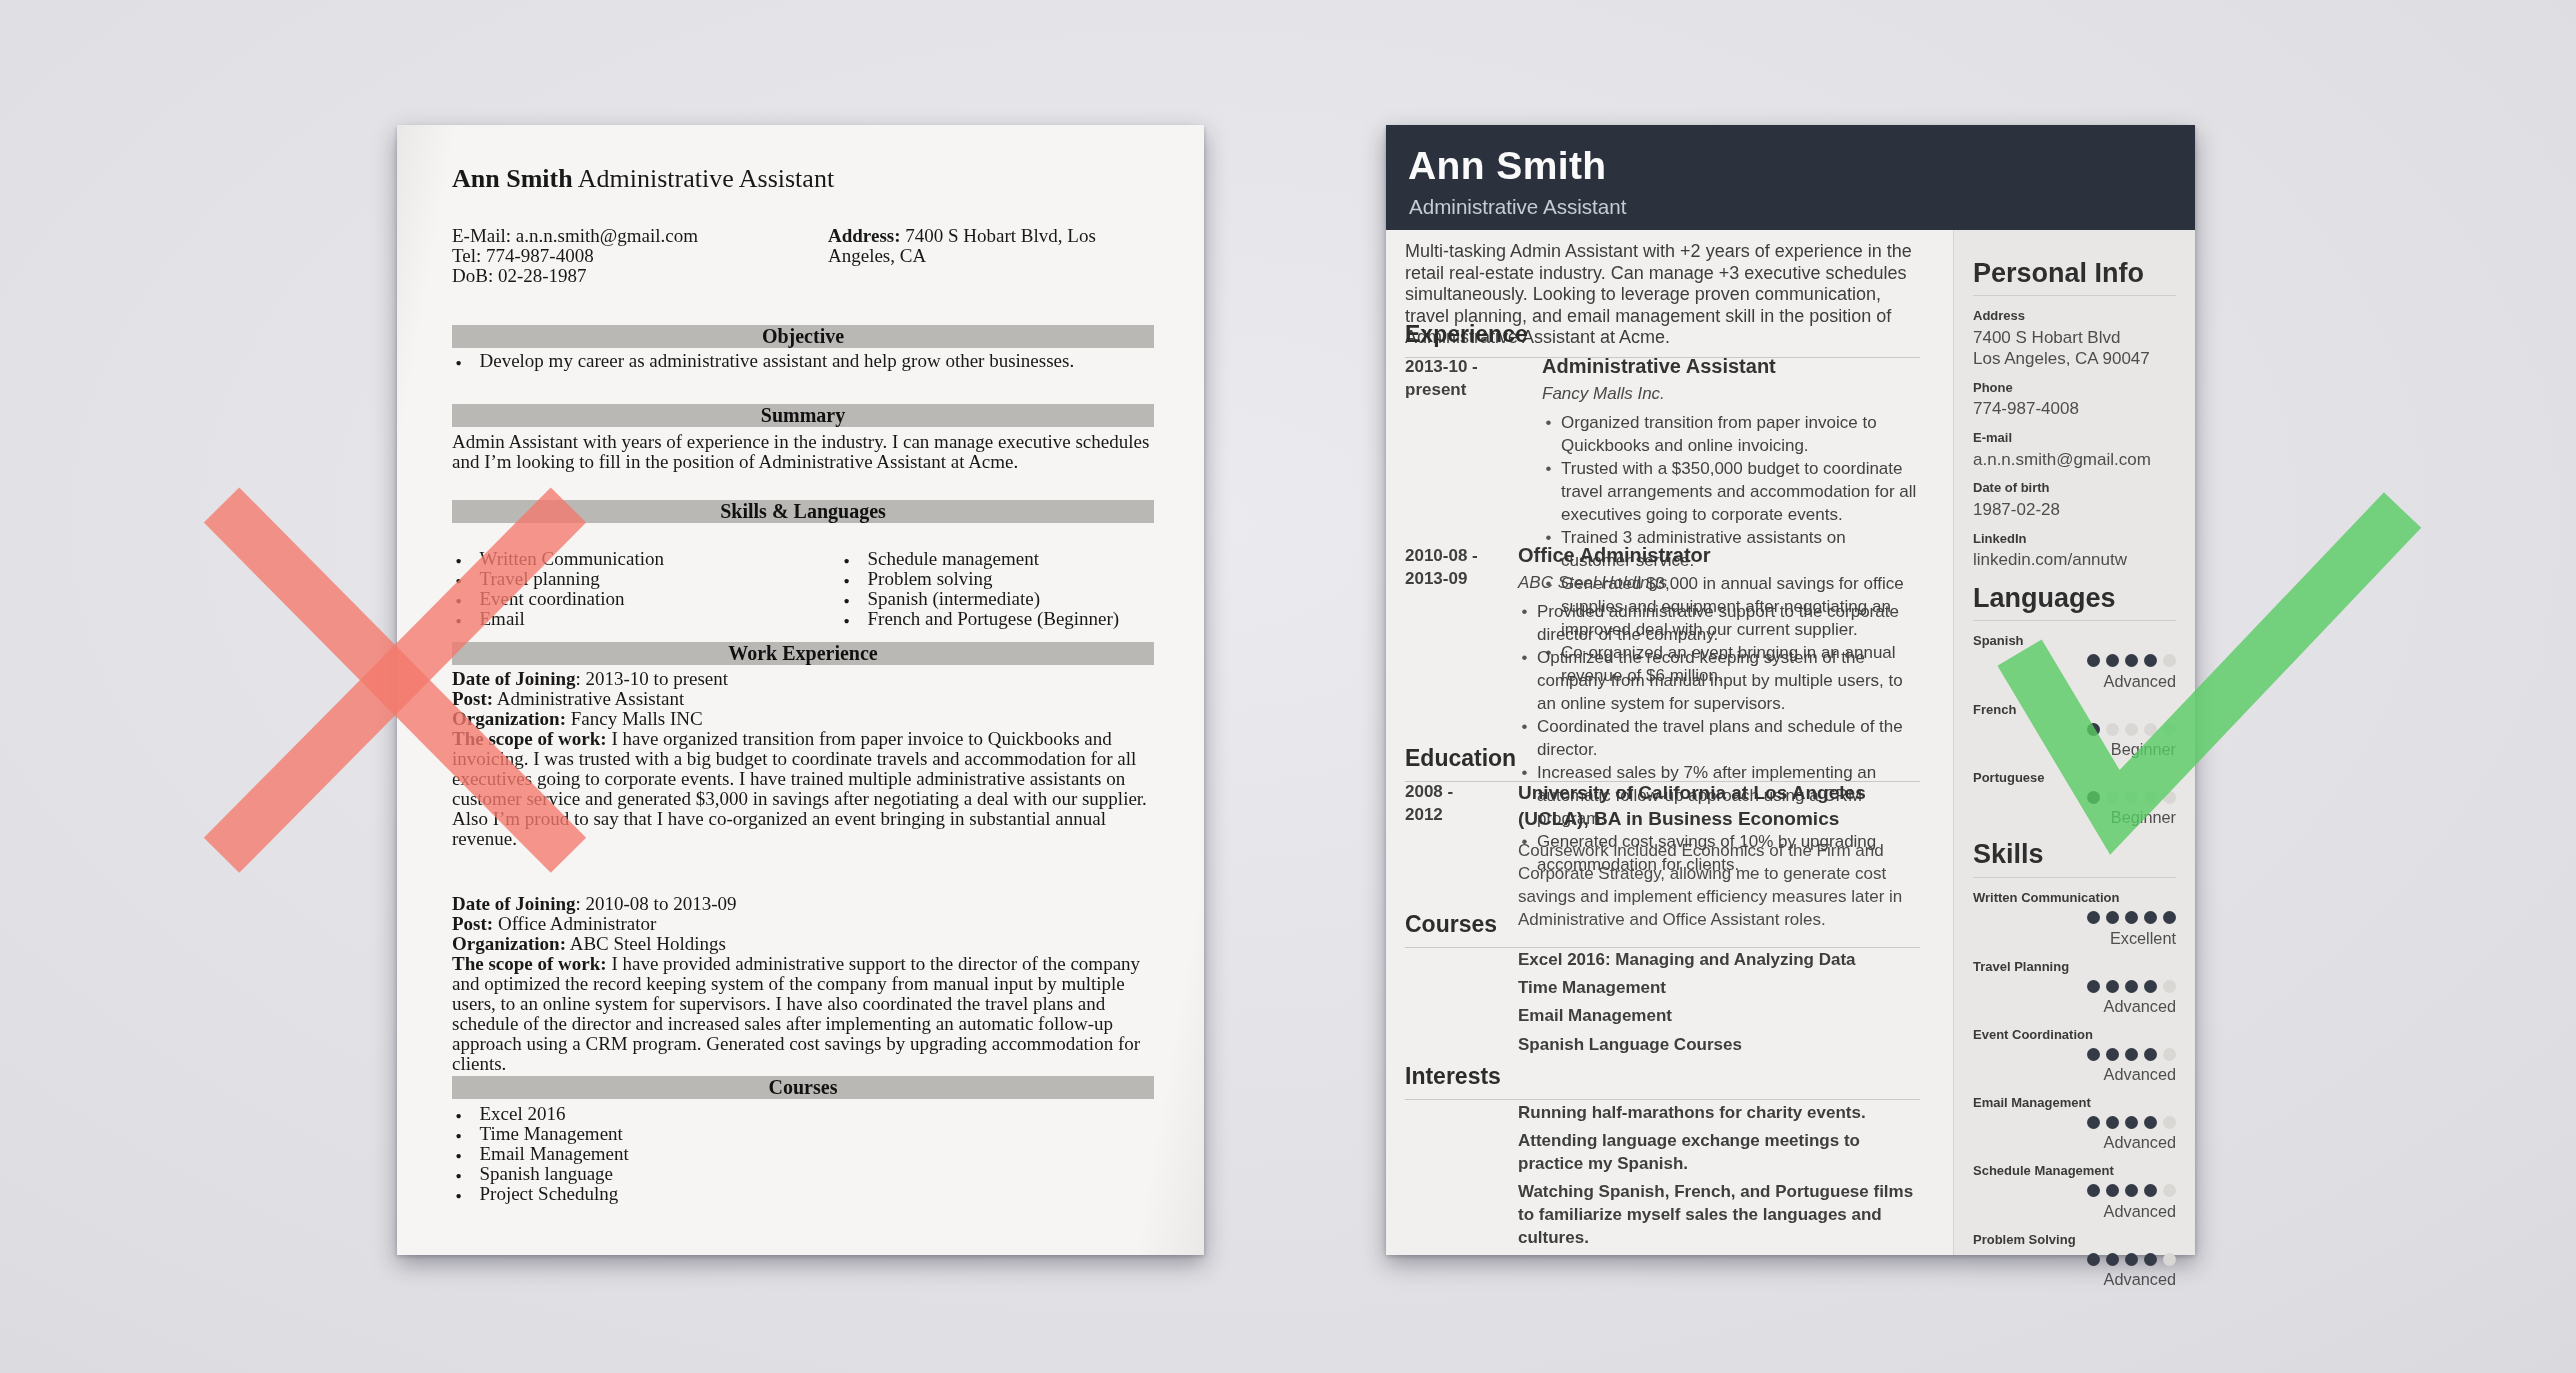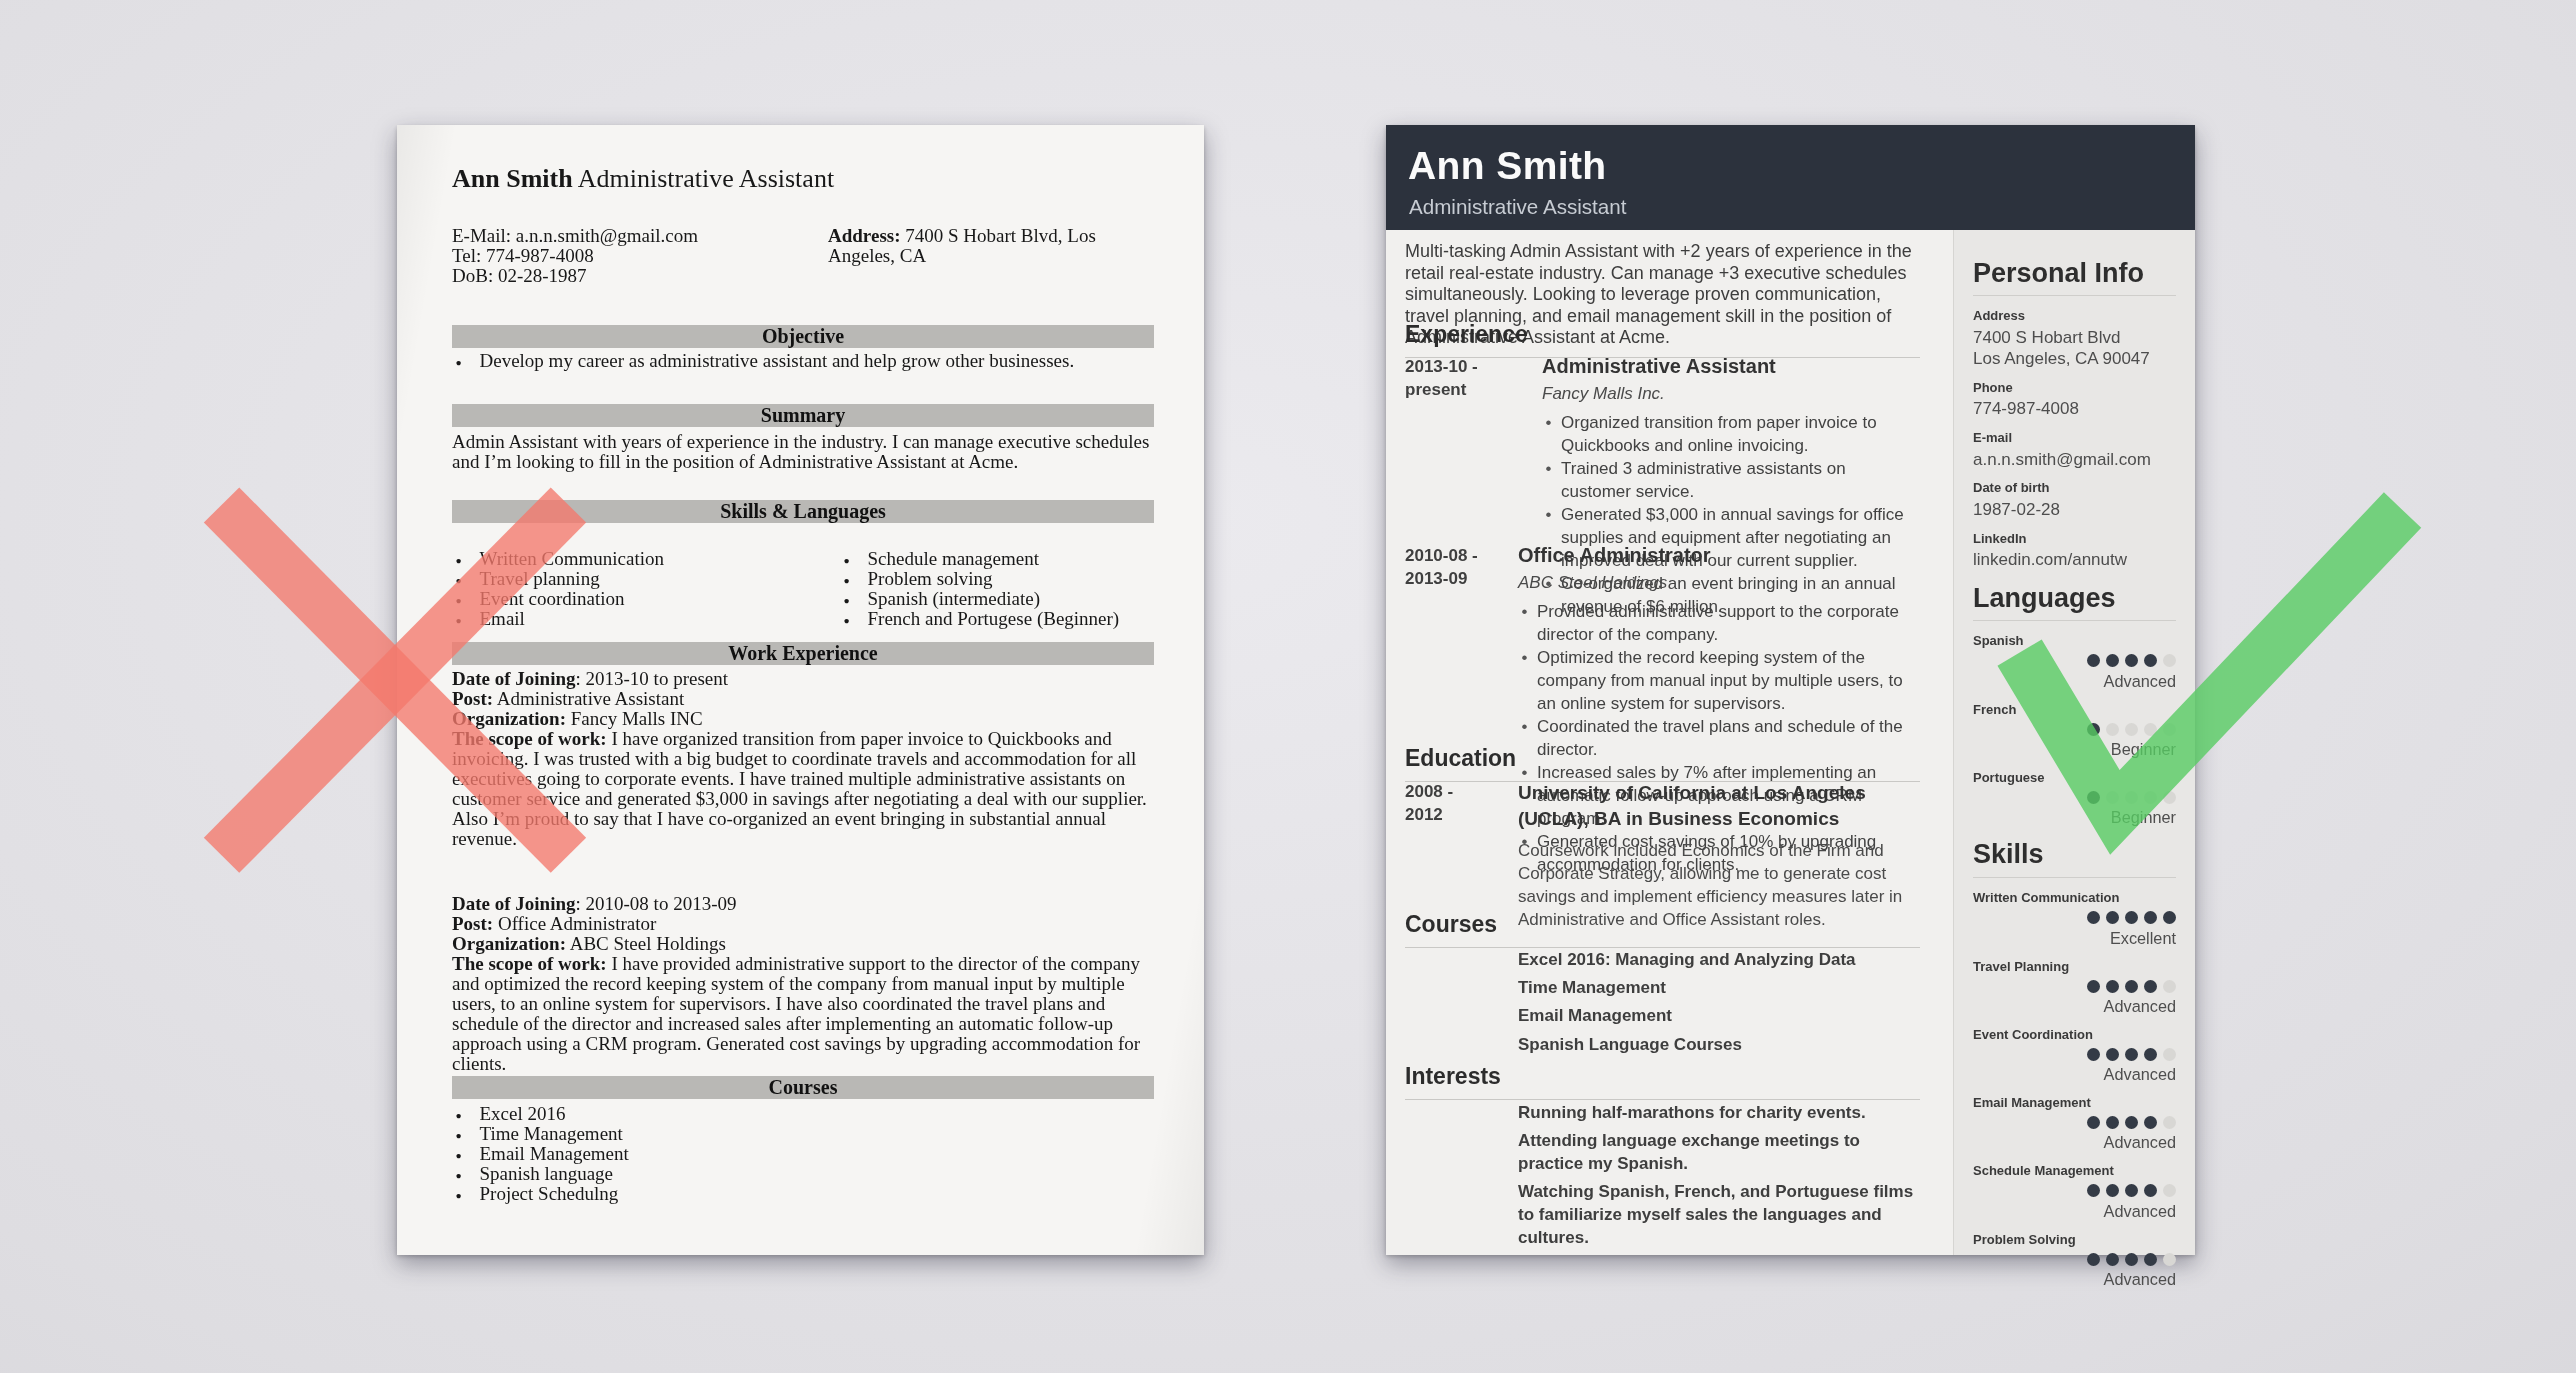--- a/index.html
+++ b/index.html
@@ -160,20 +160,21 @@
       <div class="gm gjob" id="gm-job1">
         <div class="gdate">
             <div>2013-10 -</div>
             <div>present</div>
           </div>
         <div>
           <h3>Administrative Assistant</h3>
           <div class="gorg">Fancy Malls Inc.</div>
           <ul class="gb">
             <li>Organized transition from paper invoice to Quickbooks and online invoicing.</li>
+            <li>Trusted with a $350,000 budget to coordinate travel arrangements and accommodation for all executives going to corporate events.</li>
             <li>Trained 3 administrative assistants on customer service.</li>
             <li>Generated $3,000 in annual savings for office supplies and equipment after negotiating an improved deal with our current supplier.</li>
             <li>Co-organized an event bringing in an annual revenue of $6 million.</li>
           </ul>
         </div>
       </div>
 
       <div class="gm gjob" id="gm-job2">
         <div class="gdate">
             <div>2010-08 -</div>

